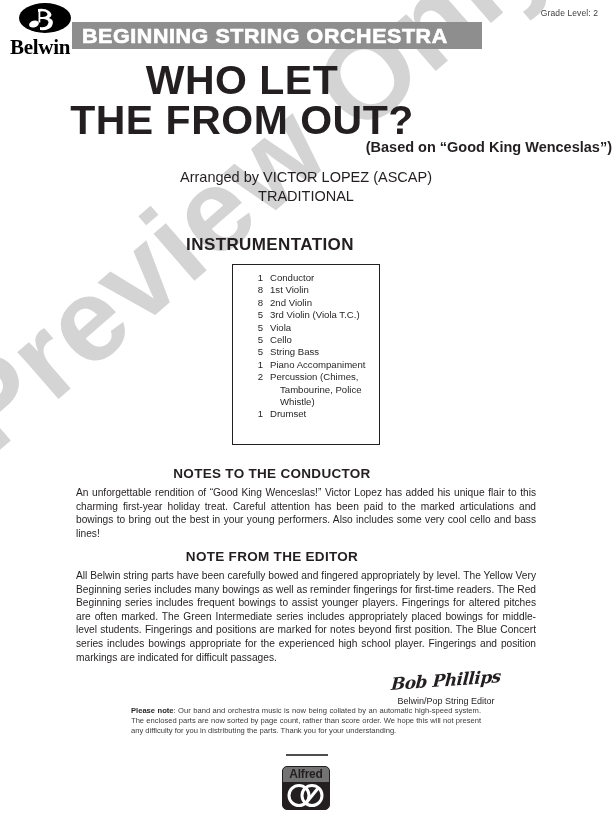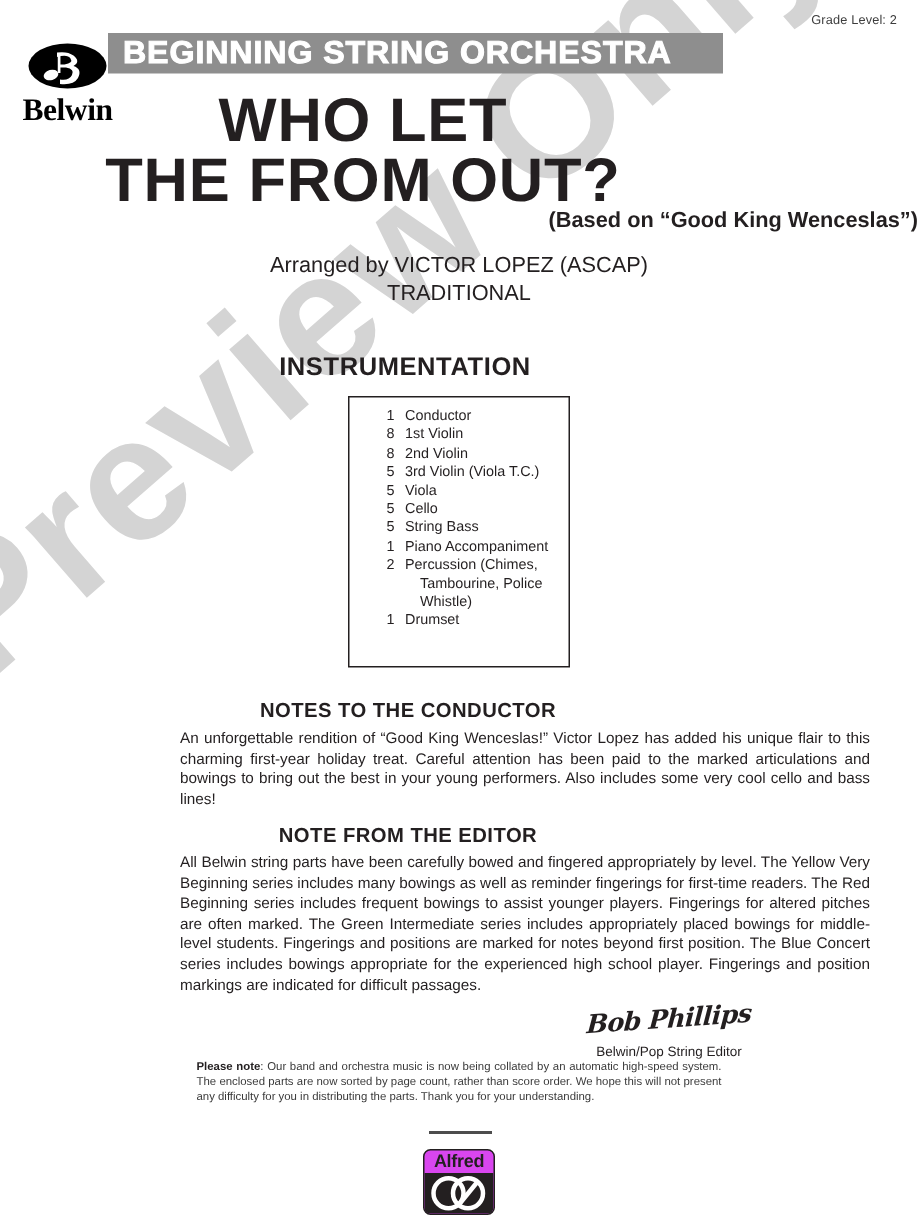--- a/index.html
+++ b/index.html
@@ -73,23 +73,23 @@
     -webkit-text-stroke: 0.7px #ffffff;
     transform: scaleX(1.02);
     transform-origin: left center;
     white-space: nowrap;
   }
 
   
   .belwin {
     position: absolute;
     left: 10px;
-    top: 28px;
+    top: 2px;
     width: 70px;
-    text-align: center;
+    text-align: left;
   }
   .belwin-mark {
     width: 54px;
     height: 34px;
     margin: 0 auto;
     position: relative;
   }
   .belwin-word {
     font-family: "Liberation Serif", serif;
     font-weight: bold;
@@ -187,21 +187,20 @@
     letter-spacing: 0.3px;
   }
   .sec-body {
     position: absolute;
     left: 76px;
     width: 460px;
     text-align: justify;
     font-size: 10.2px;
     line-height: 13.6px;
     color: #231f20;
-    margin-left: 44px;
   }
   #notes-heading { top: 466px; }
   #notes-body { top: 486px; }
   #editor-heading { top: 549px; }
   #editor-body { top: 569px; }
 
   
   .signature {
     position: absolute;
     right: 76px;
@@ -250,21 +249,21 @@
   .alfred {
     position: absolute;
     left: 282px;
     top: 766px;
     width: 48px;
     height: 44px;
     border: 1.5px solid #231f20;
     border-radius: 5px;
     box-sizing: border-box;
     overflow: hidden;
-    background: #d946ef;
+    background: #737373;
   }
   .alfred-word {
     font-family: "Liberation Sans", sans-serif;
     font-weight: bold;
     font-size: 12px;
     text-align: center;
     line-height: 15px;
     color: #231f20;
     letter-spacing: -0.2px;
   }

